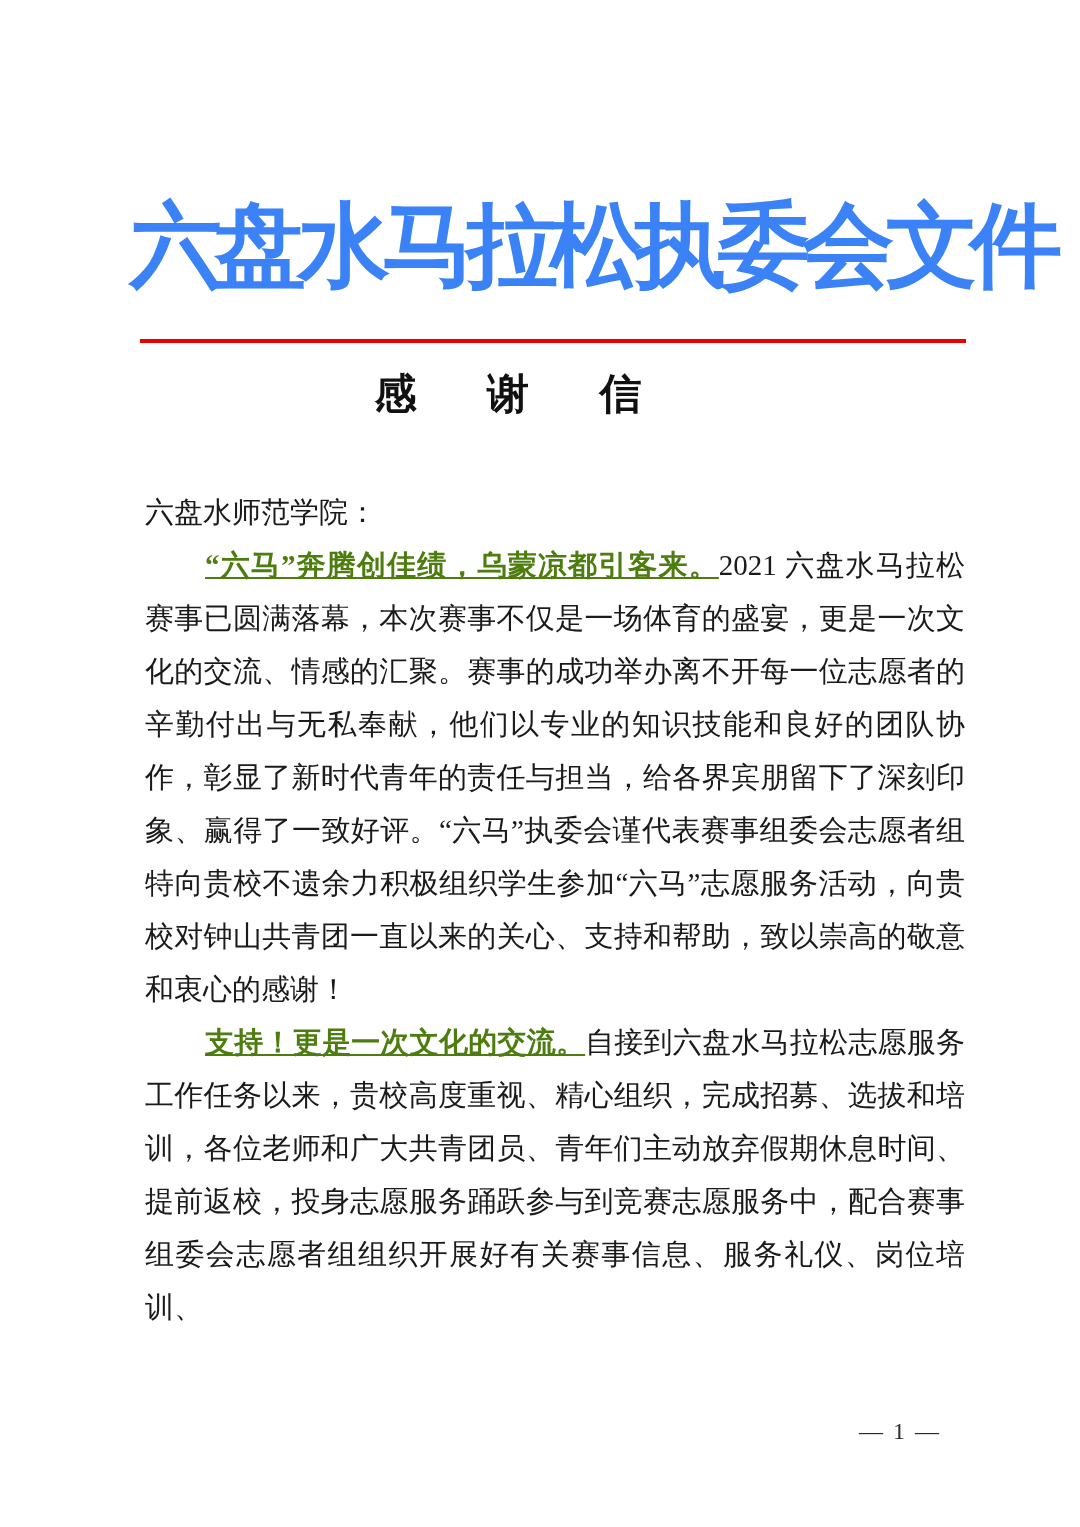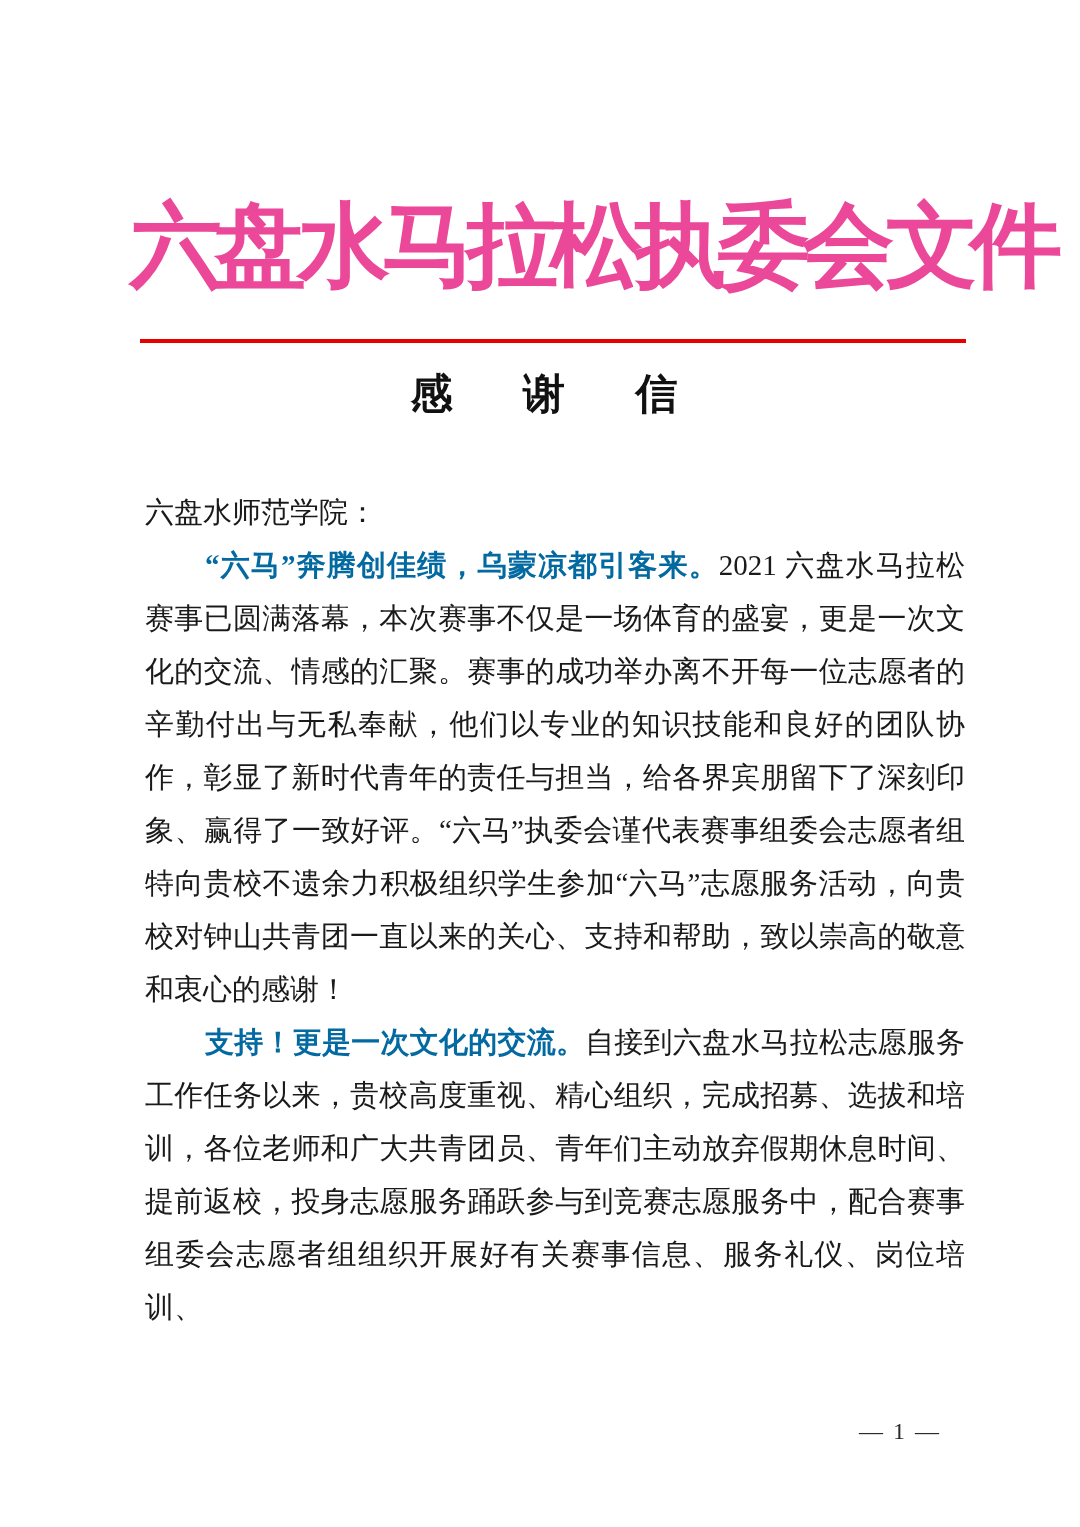--- a/index.html
+++ b/index.html
@@ -15,21 +15,21 @@
     overflow: hidden;
     font-family: "Liberation Serif", "DejaVu Serif", serif;
     color: #141414;
   }
   .letterhead-title {
     position: absolute;
     top: 192px;
     left: 130px;
     width: 846px;
     text-align: center;
-    color: #ec4899;
+    color: #3b82f6;
     font-size: 92px;
     font-weight: 900;
     letter-spacing: -8px;
     line-height: 1.18;
     white-space: nowrap;
     font-family: "Liberation Serif", "DejaVu Serif", serif;
   }
   .letterhead-divider {
     position: absolute;
     top: 339px;
@@ -43,21 +43,20 @@
     top: 366px;
     left: 0;
     width: 1016px;
     text-align: center;
     font-size: 42px;
     font-weight: bold;
     letter-spacing: 30px;
     text-indent: 30px;
     color: #111111;
     white-space: nowrap;
-    padding-left: 36px;
   }
   .letter-body {
     position: absolute;
     top: 486px;
     left: 145px;
     width: 820px;
     font-size: 29px;
     line-height: 53px;
     text-align: justify;
     color: #1a1a1a;
@@ -67,21 +66,22 @@
     padding: 0;
   }
   .salutation {
     text-indent: 0;
   }
   .para {
     text-indent: 60px;
   }
   .lead-bold {
     font-weight: bold;
-    color: #0369a1;
+    color: #4d7c0f;
+    text-decoration: underline;
   }
   .page-number {
     position: absolute;
     top: 1418px;
     left: 800px;
     width: 200px;
     text-align: center;
     font-size: 24px;
     letter-spacing: 2px;
     color: #2b2b2b;

